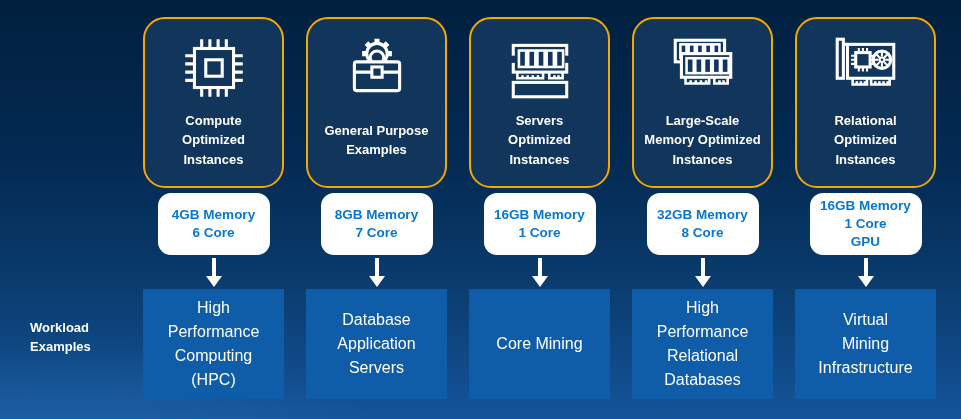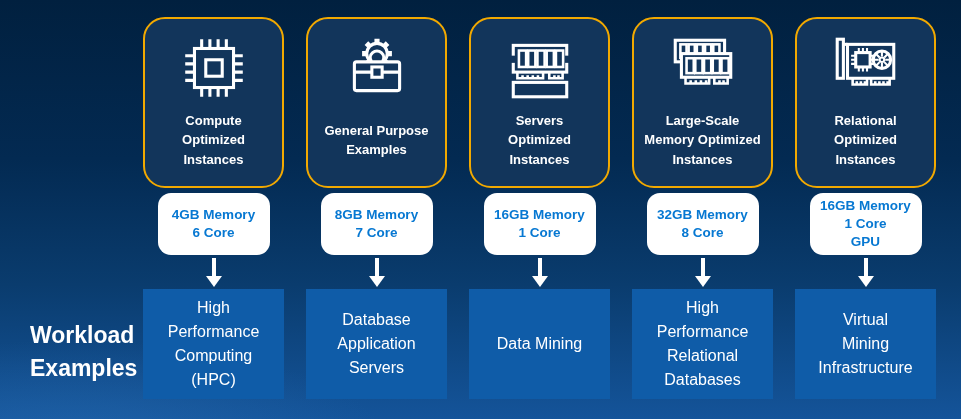--- a/index.html
+++ b/index.html
@@ -34,21 +34,21 @@
   .arrow .stem{width:4px;height:18px;background:#fff;}
   .arrow .head{width:0;height:0;border-left:8px solid transparent;border-right:8px solid transparent;border-top:11px solid #fff;}
   .workload{
     box-sizing:border-box;width:141px;height:110px;margin-top:2px;
     background:var(--workload-fill,#0F5CA8);
     display:flex;align-items:center;justify-content:center;text-align:center;
     font-size:16px;line-height:1.5;white-space:pre-line;padding:0 4px;
   }
   .side-label{
     position:absolute;left:30px;top:319px;
-    font-weight:bold;font-size:23px;line-height:1.45;white-space:pre-line;
+    font-weight:bold;font-size:13px;line-height:1.45;white-space:pre-line;
   }
   .ic{stroke:#fff;fill:none;}
 </style>
 </head>
 <body>
 
 <div class="side-label">Workload
 Examples</div>
 
 <div class="columns">
@@ -134,21 +134,21 @@
       <div class="title">Servers
 Optimized
 Instances</div>
     </div>
     <div class="spec">16GB Memory
 1 Core</div>
     <div class="arrow">
         <div class="stem"></div>
         <div class="head"></div>
       </div>
-    <div class="workload">Data Mining</div>
+    <div class="workload">Core Mining</div>
   </div>
 
   <div class="column">
     <div class="card">
       <div class="icon">
         <svg width="74" height="74" viewBox="0 0 72 72">
           <g class="ic">
             <rect x="9" y="9" width="48" height="21" stroke-width="3"></rect>
             <g stroke-width="2.5">
               <rect x="14" y="13" width="6" height="13"></rect>

